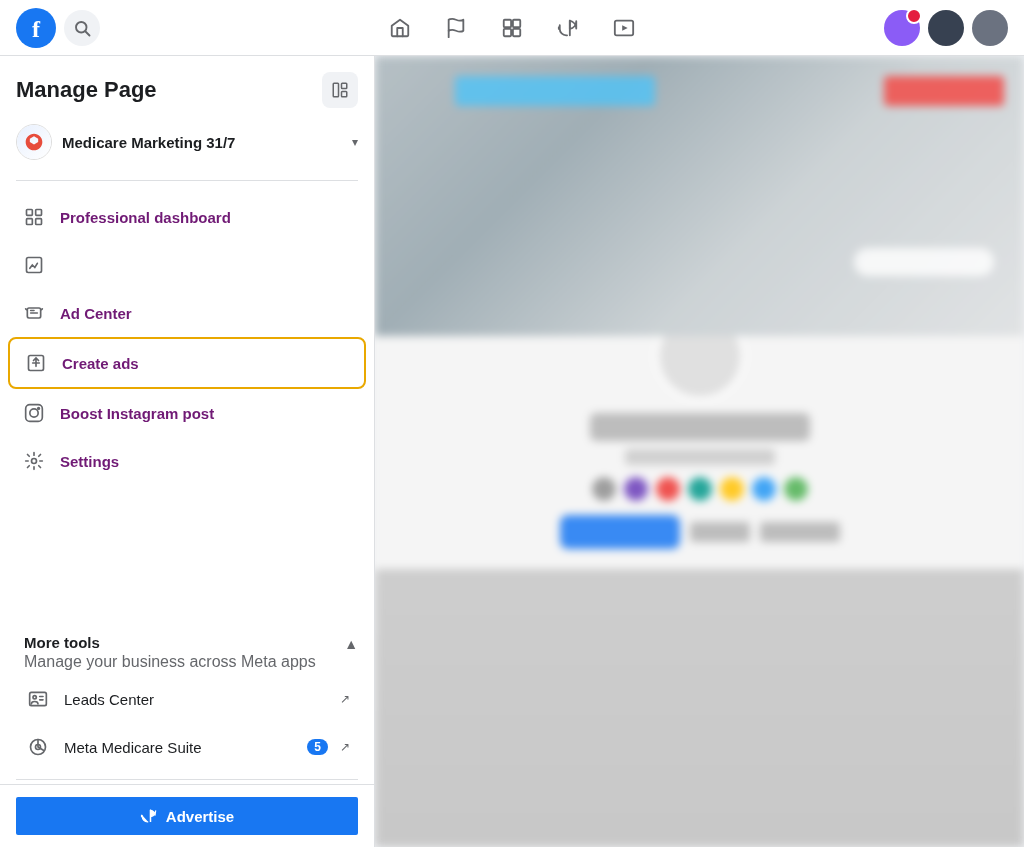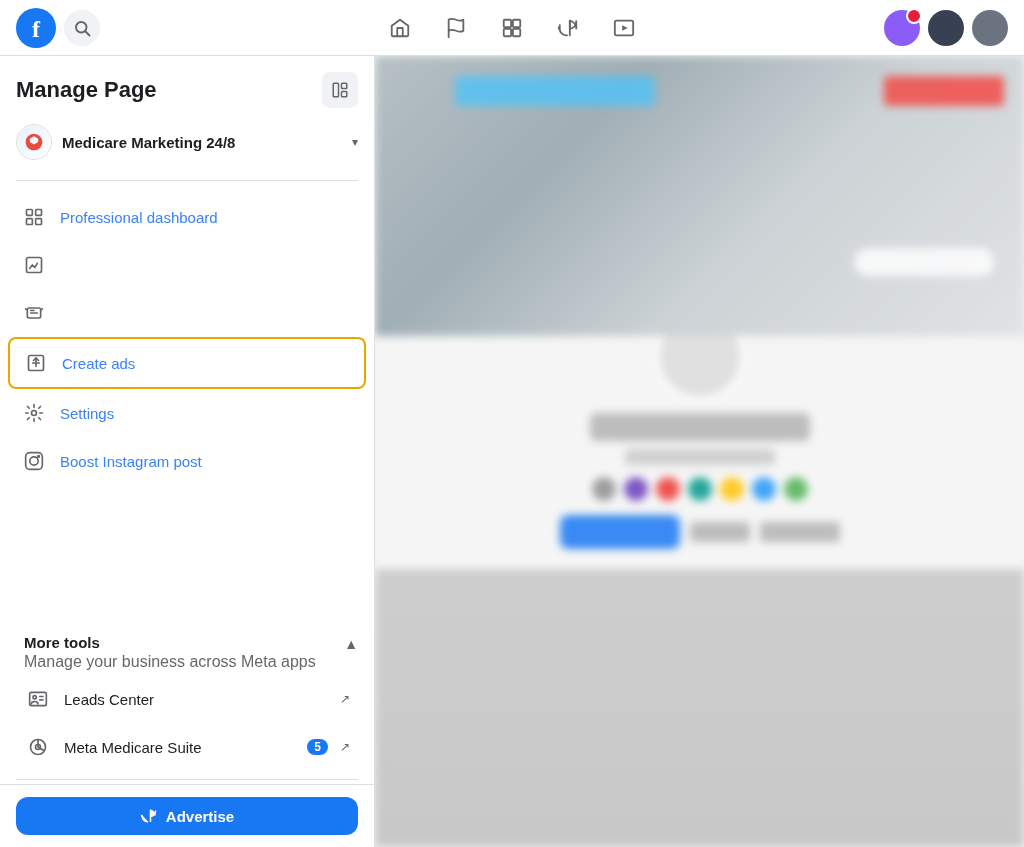--- a/index.html
+++ b/index.html
@@ -194,23 +194,23 @@
       flex: 1;
       padding: 8px 8px;
     }
     .nav-item {
       display: flex;
       align-items: center;
       gap: 12px;
       padding: 10px 12px;
       border-radius: 8px;
       cursor: pointer;
-      color: #3b82f6;
+      color: #701a75;
       font-size: 15px;
-      font-weight: 400;
+      font-weight: 700;
       position: relative;
     }
     .nav-item.active {
       border: 2px solid #e9a800;
       background: #fff;
     }
     .nav-item-icon {
       width: 28px;
       height: 28px;
       display: flex;
@@ -275,21 +275,21 @@
     .sidebar-bottom {
       padding: 12px 16px;
       border-top: 1px solid #dddfe2;
       margin-top: auto;
     }
     .advertise-btn {
       width: 100%;
       background: #1877f2;
       color: #fff;
       border: none;
-      border-radius: 12px;
+      border-radius: 2px;
       padding: 10px;
       font-size: 15px;
       font-weight: 600;
       cursor: pointer;
       display: flex;
       align-items: center;
       justify-content: center;
       gap: 8px;
     }
 
@@ -503,21 +503,21 @@
     </div>
 
     <div class="page-selector">
       <div class="page-avatar">
         <div class="page-avatar-inner">
           <svg width="20" height="20" viewBox="0 0 24 24" fill="#e74c3c">
             <path d="M12 2C6.5 2 2 6.5 2 12s4.5 10 10 10 10-4.5 10-10S17.5 2 12 2zm0 3l5 3v4l-5 3-5-3V8l5-3z"></path>
           </svg>
         </div>
       </div>
-      <span class="page-name">Medicare Marketing 24/8</span>
+      <span class="page-name">Medicare Marketing 31/7</span>
       <span class="dropdown-arrow">▾</span>
     </div>
 
     <div class="sidebar-divider"></div>
 
     <div class="sidebar-nav">
 
       <div class="nav-item">
         <div class="nav-item-icon">
           <svg width="20" height="20" viewBox="0 0 24 24" fill="none" stroke="#65676b" stroke-width="2" stroke-linecap="round">
@@ -540,52 +540,53 @@
       </div>
 
       <div class="nav-item">
         <div class="nav-item-icon">
           <svg width="20" height="20" viewBox="0 0 24 24" fill="none" stroke="#65676b" stroke-width="2" stroke-linecap="round">
             <path d="M4 16c0 1.1.9 2 2 2h12a2 2 0 002-2V8a2 2 0 00-2-2H6a2 2 0 00-2 2v8z"></path>
               <path d="M8 12h8M8 9h4"></path>
             <path d="M3 8l-1-1M21 8l1-1"></path>
           </svg>
         </div>
+        <span class="nav-item-label">Ad Center</span>
       </div>
 
       <div class="nav-item active">
         <div class="nav-item-icon">
           <svg width="20" height="20" viewBox="0 0 24 24" fill="none" stroke="#65676b" stroke-width="2" stroke-linecap="round">
             <rect x="3" y="3" width="18" height="18" rx="2"></rect>
               <path d="M8 12h8M12 8v8"></path>
             <path d="M15 9l-3-3-3 3"></path>
           </svg>
         </div>
         <span class="nav-item-label">Create ads</span>
       </div>
 
       <div class="nav-item">
         <div class="nav-item-icon">
           <svg width="20" height="20" viewBox="0 0 24 24" fill="none" stroke="#65676b" stroke-width="2" stroke-linecap="round">
-            <circle cx="12" cy="12" r="3"></circle>
-              <path d="M12 2v3M12 19v3M4.2 4.2l2.1 2.1M17.7 17.7l2.1 2.1M2 12h3M19 12h3M4.2 19.8l2.1-2.1M17.7 6.3l2.1-2.1"></path>
-          </svg>
-        </div>
-        <span class="nav-item-label">Settings</span>
-      </div>
-
-      <div class="nav-item">
-        <div class="nav-item-icon">
-          <svg width="20" height="20" viewBox="0 0 24 24" fill="none" stroke="#65676b" stroke-width="2" stroke-linecap="round">
             <rect x="2" y="2" width="20" height="20" rx="5"></rect>
               <circle cx="12" cy="12" r="5"></circle>
               <circle cx="17.5" cy="6.5" r="1" fill="#65676b"></circle>
           </svg>
         </div>
         <span class="nav-item-label">Boost Instagram post</span>
+      </div>
+
+      <div class="nav-item">
+        <div class="nav-item-icon">
+          <svg width="20" height="20" viewBox="0 0 24 24" fill="none" stroke="#65676b" stroke-width="2" stroke-linecap="round">
+            <circle cx="12" cy="12" r="3"></circle>
+              <path d="M12 2v3M12 19v3M4.2 4.2l2.1 2.1M17.7 17.7l2.1 2.1M2 12h3M19 12h3M4.2 19.8l2.1-2.1M17.7 6.3l2.1-2.1"></path>
+          </svg>
+        </div>
+        <span class="nav-item-label">Settings</span>
       </div>
 
     </div>
 
     <div class="more-tools-section">
       <div class="more-tools-header">
         <div class="more-tools-title-wrap">
           <div class="more-tools-title">More tools</div>
           <div class="more-tools-sub">Manage your business across Meta apps</div>
         </div>

